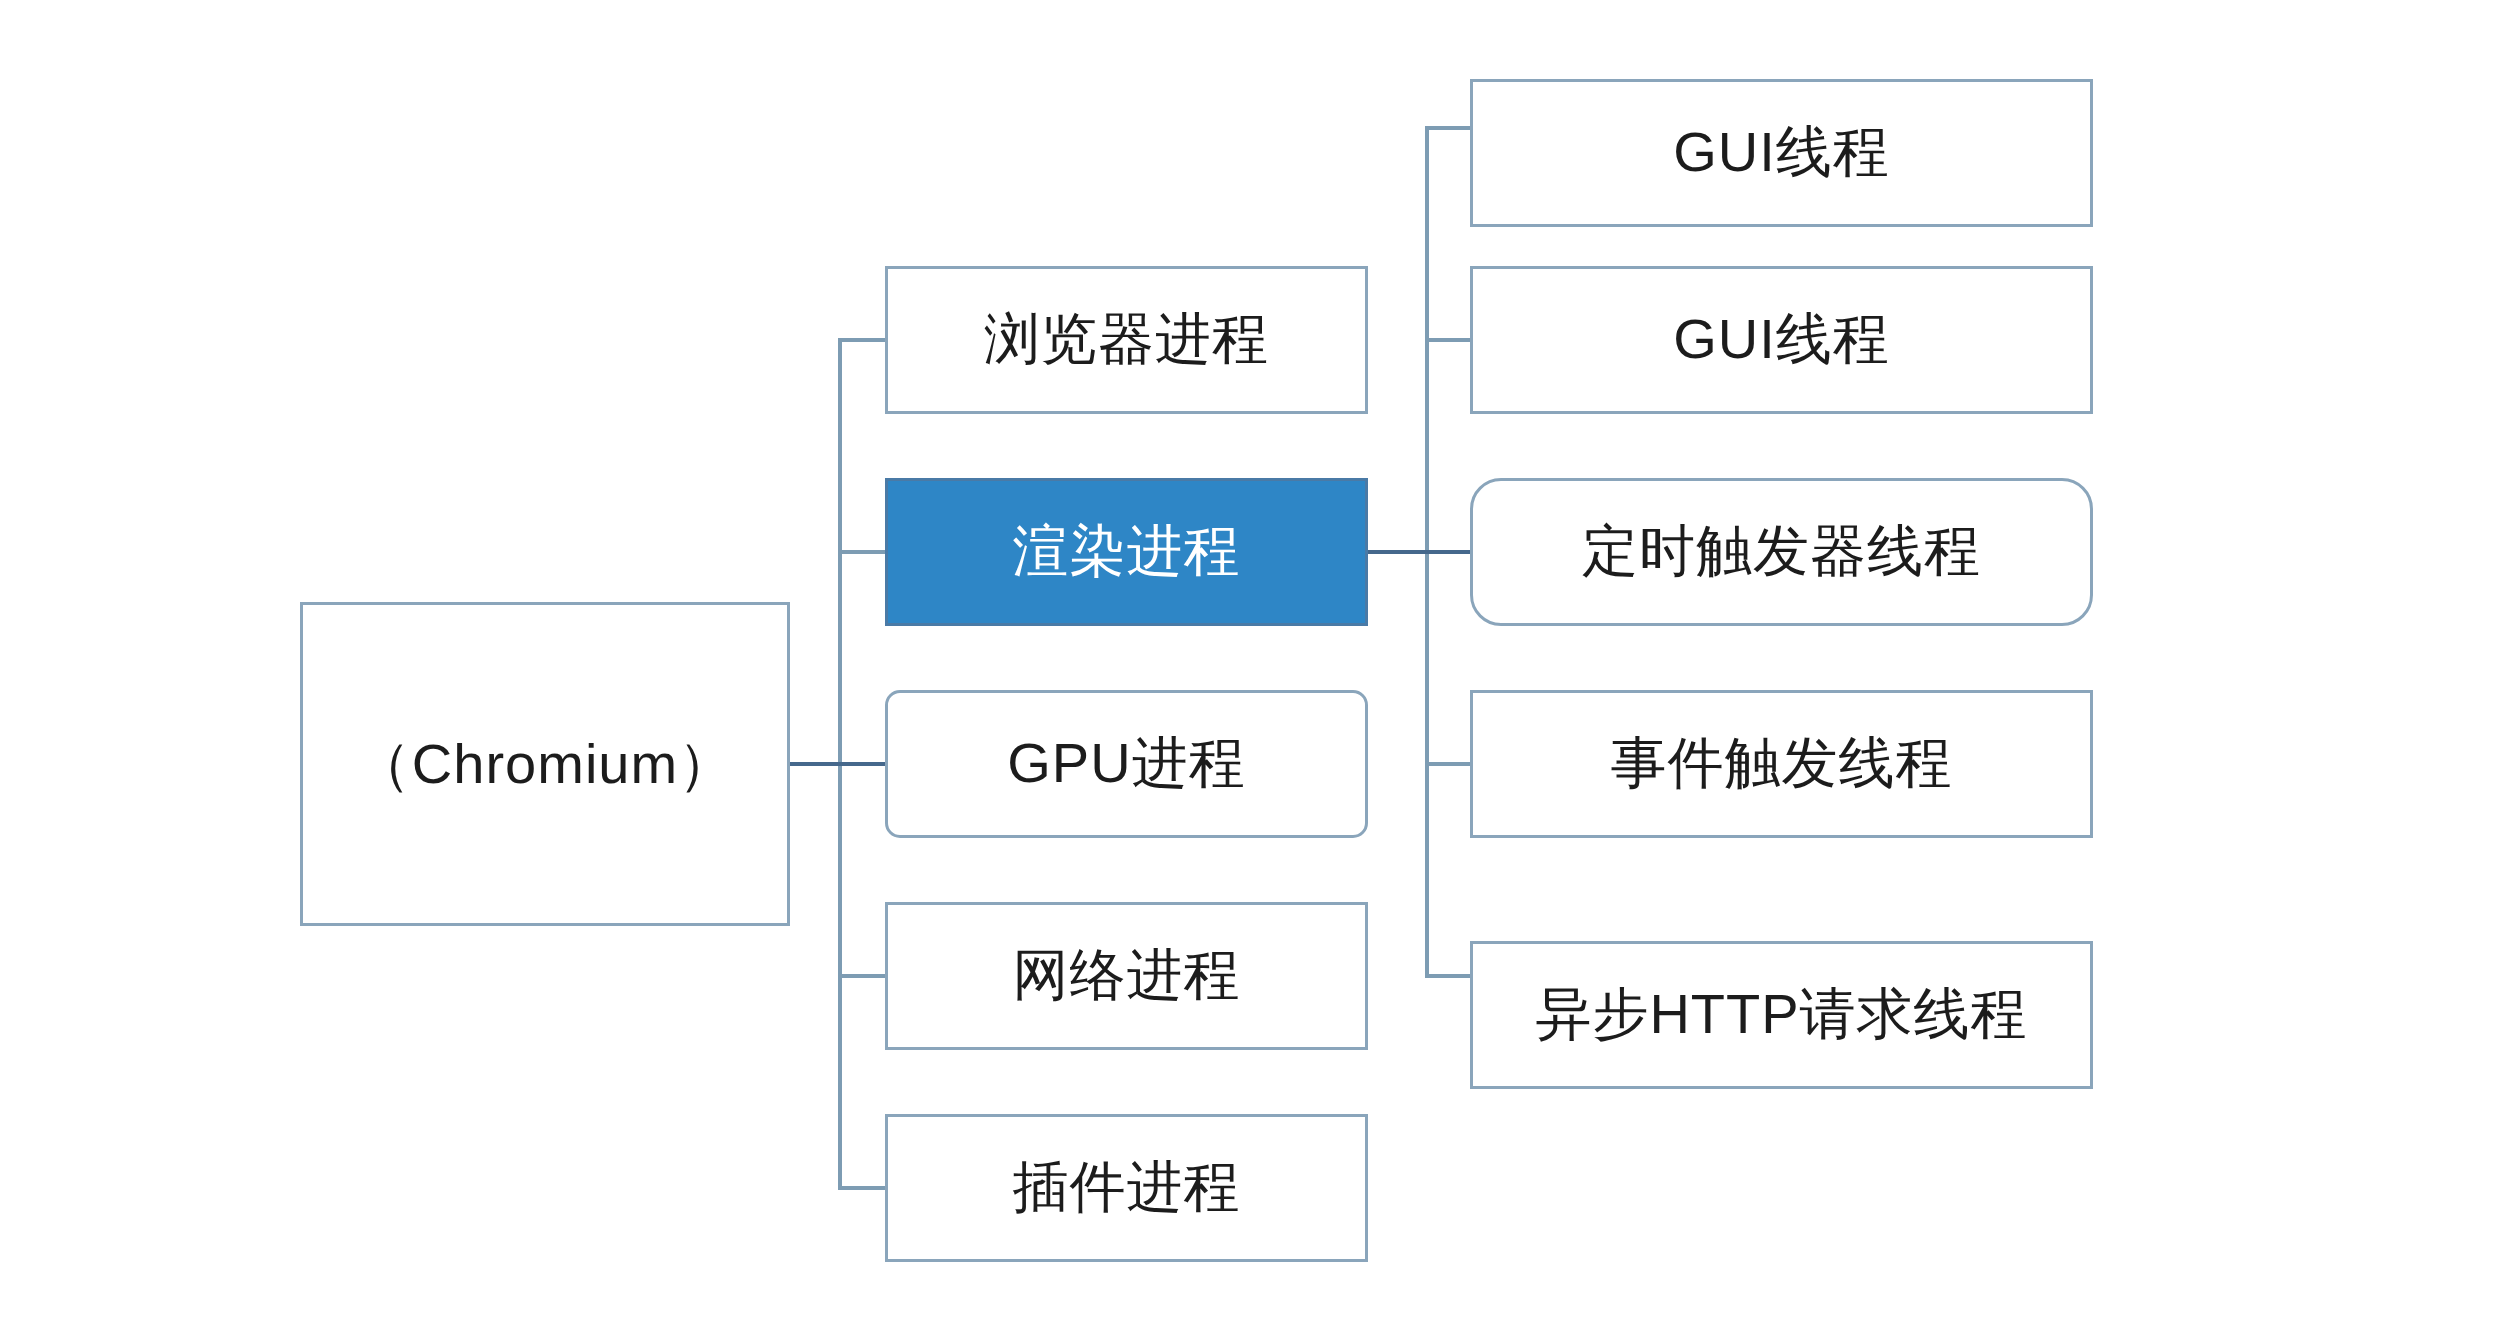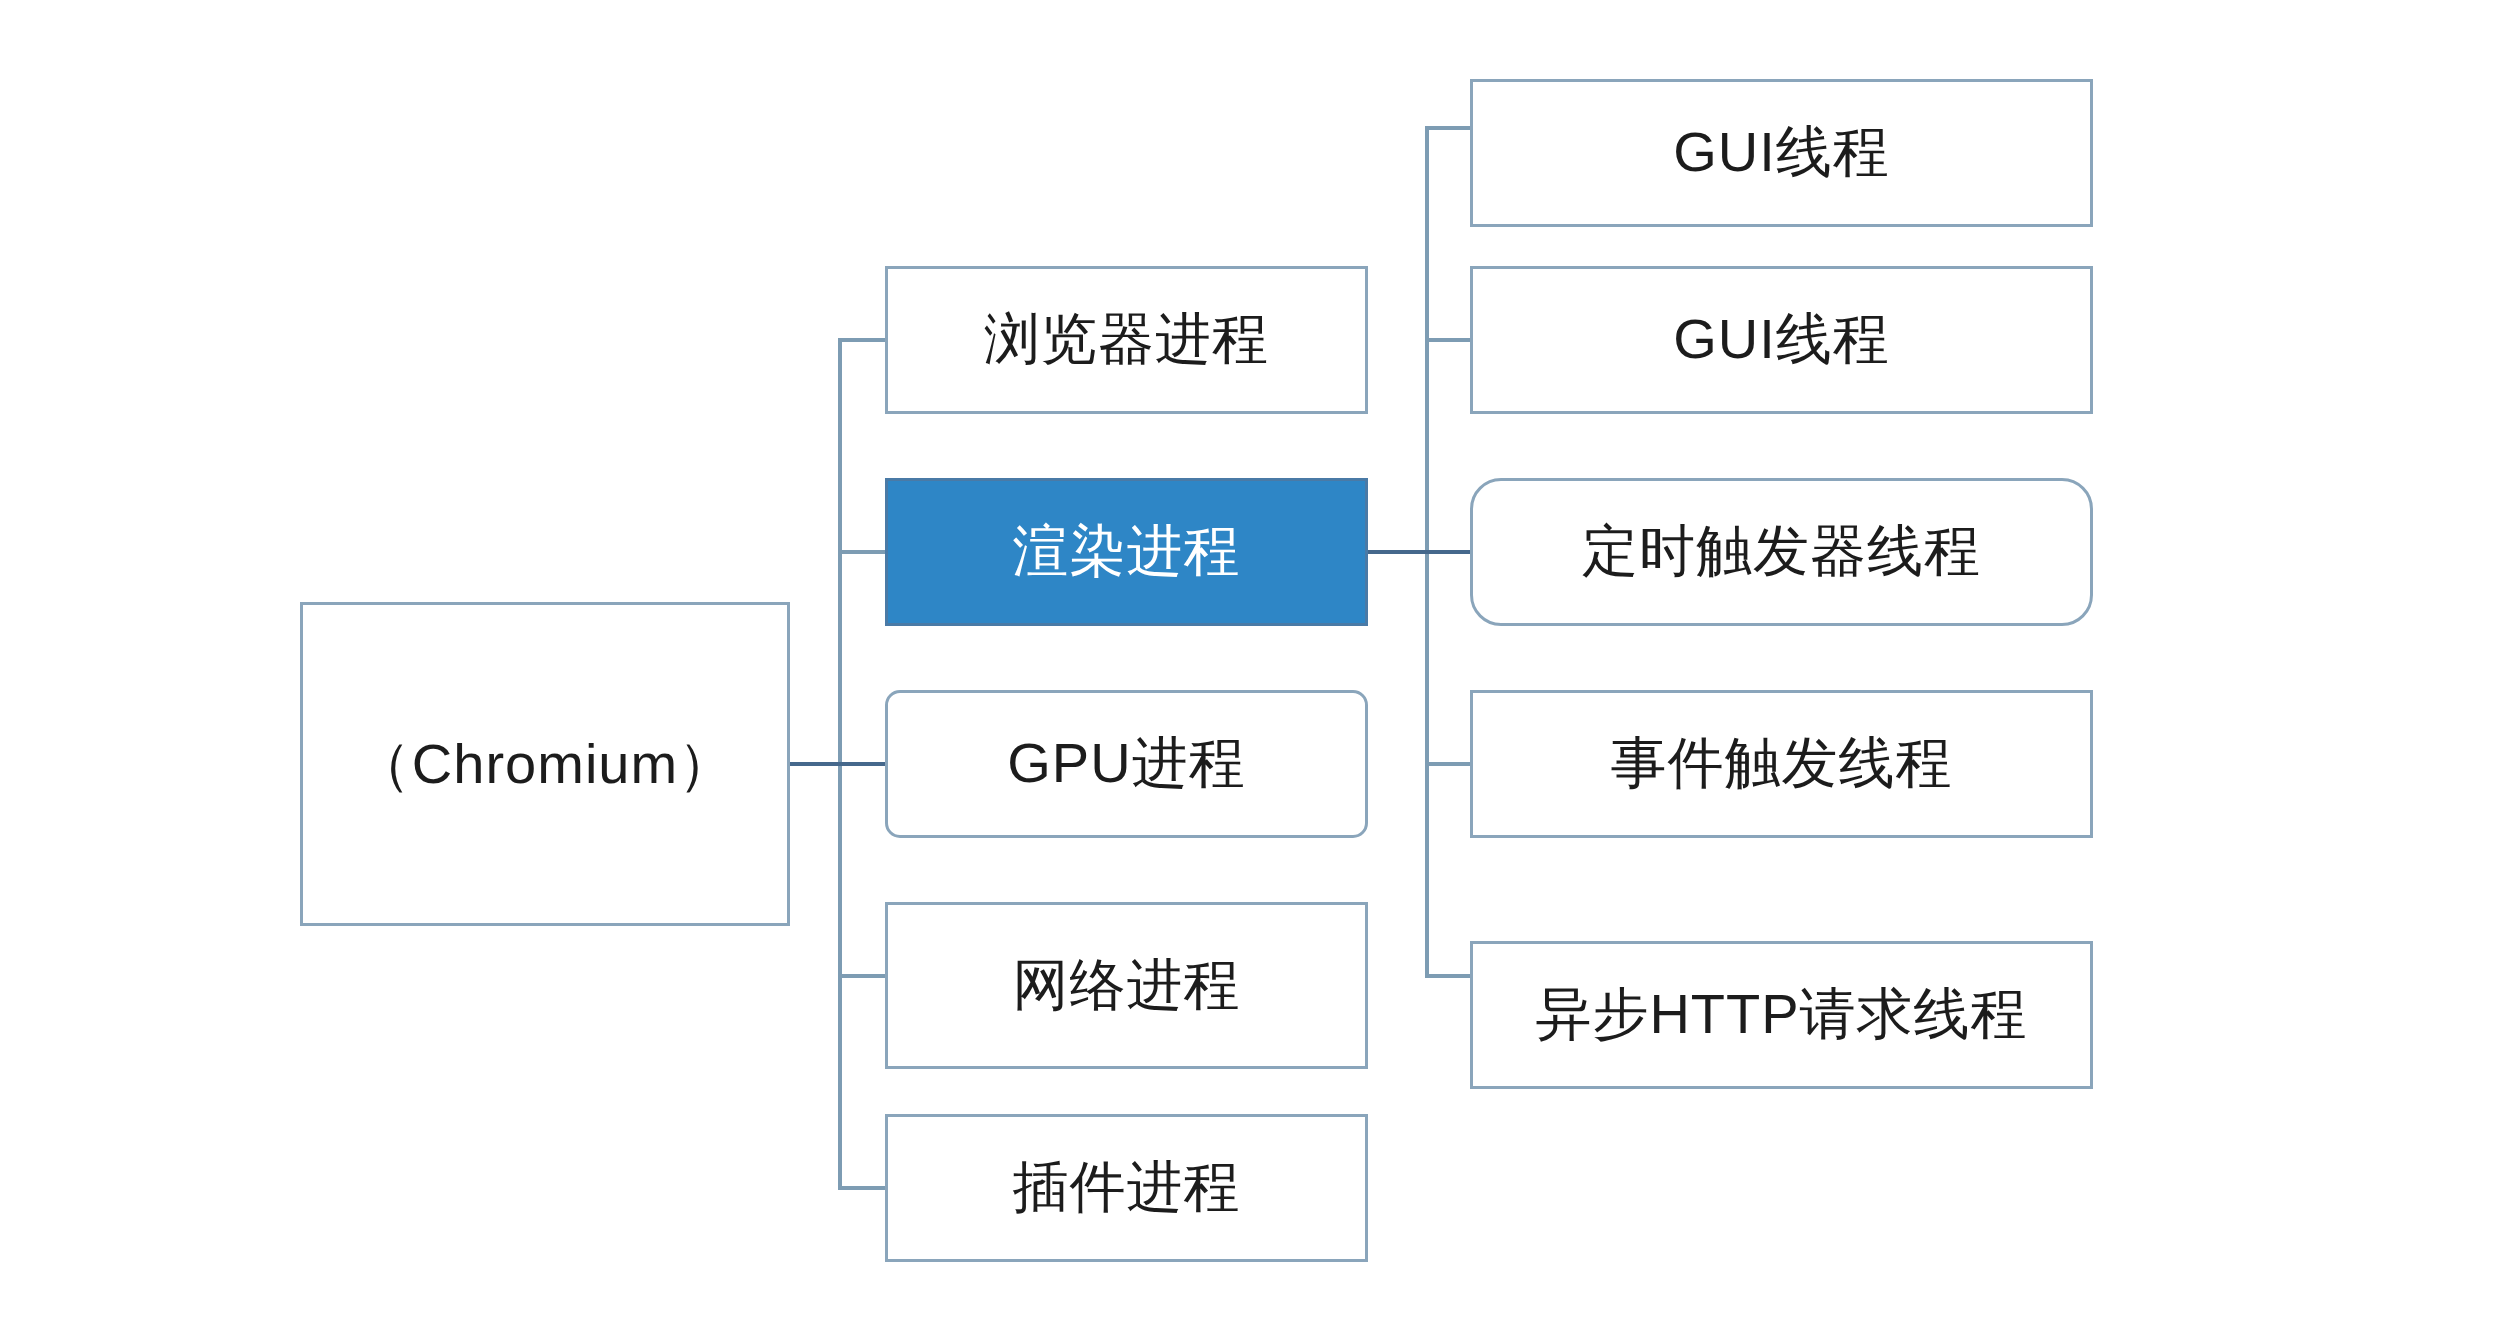--- a/index.html
+++ b/index.html
@@ -60,21 +60,21 @@
   <div id="process-column">
       <div class="node" style="left: 885px; top: 266px; width: 483px; height: 148px;">
         <span>浏览器进程</span>
       </div>
       <div class="node highlight" style="left: 885px; top: 478px; width: 483px; height: 148px;">
         <span>渲染进程</span>
       </div>
       <div class="node" style="left: 885px; top: 690px; width: 483px; height: 148px; border-radius: 15px;">
         <span>GPU进程</span>
       </div>
-      <div class="node" style="left: 885px; top: 902px; width: 483px; height: 167px;">
+      <div class="node" style="left: 885px; top: 902px; width: 483px; height: 148px;">
         <span>网络进程</span>
       </div>
       <div class="node" style="left: 885px; top: 1114px; width: 483px; height: 148px;">
         <span>插件进程</span>
       </div>
     </div>
   <div id="thread-column">
       <div class="node" style="left: 1470px; top: 54px; width: 623px; height: 148px; margin-top: 25px;">
         <span>GUI线程</span>
       </div>

